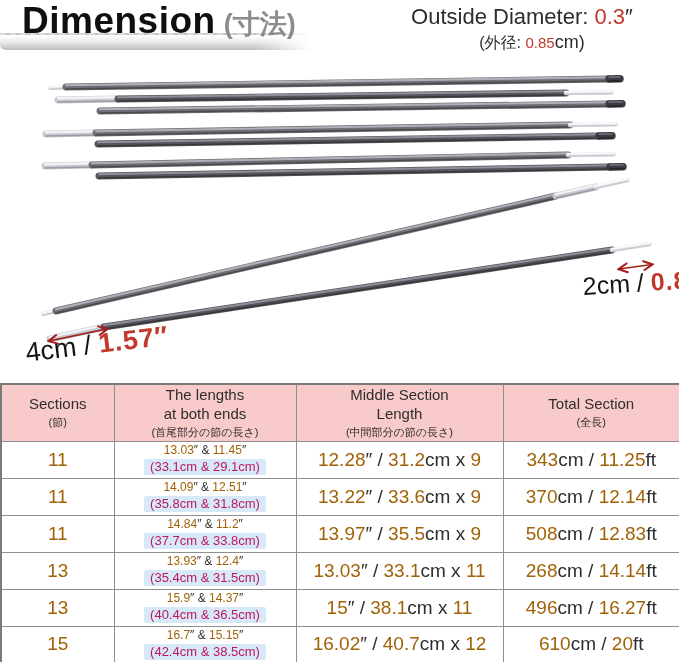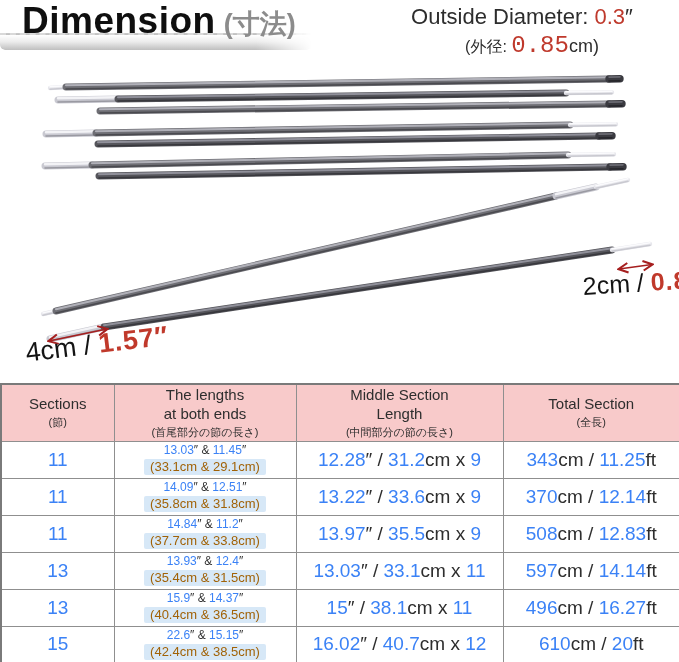--- a/index.html
+++ b/index.html
@@ -25,21 +25,21 @@
   }
   .title-en { font-size:37px; font-weight:800; color:#0f0f0f; letter-spacing:0.5px; }
   .title-jp { font-size:27px; font-weight:700; color:#8c8c8c; margin-left:8px; }
 
   
   .spec { position:absolute; left:383px; top:4px; width:278px; text-align:center; line-height:1.2; }
   .spec-line1 { font-size:22px; color:#2d2d2d; white-space:nowrap; }
   .spec-line2 { font-size:18px; color:#2d2d2d; margin-top:2px; white-space:nowrap; }
   .spec-jp { font-size:16px;margin-left:20px; }
   .red { color:#bf392c; }
-  .spec-cm-val { font-size:24px;font-family:Liberation Mono, monospace; }
+  .spec-cm-val { font-size:15px; }
 
   
   svg.poles { position:absolute; left:0; top:0; width:679px; height:383px; }
 
   .dim-label { position:absolute; white-space:nowrap; line-height:1; }
   .dim-dark { color:#141414; font-weight:500; }
   .dim-red  { color:#c0392b; font-weight:600; letter-spacing:1px; }
   .dim-left  { left:24px;  top:340px; font-size:27px; transform:rotate(-7deg); transform-origin:left top; }
   .dim-right { left:582px; top:274px; font-size:25px; transform:rotate(-3.5deg); transform-origin:left top; }
 
@@ -52,26 +52,26 @@
   .dim-table col.c3{width:207px} .dim-table col.c4{width:177px}
   .dim-table th, .dim-table td {
     border:1px solid #8f8f8f; text-align:center; vertical-align:middle; padding:0;
   }
   .dim-table { border:2px solid #7a7a7a; }
   .dim-table thead tr { height:57px; }
   .dim-table tbody tr { height:37px; }
   .dim-table th { background:#f8caca; font-weight:400; }
   .h-en { font-size:15px; color:#2e2e2e; white-space:pre-line; line-height:1.25; }
   .h-jp { font-size:11px; color:#2e2e2e; margin-top:1px; }
-  .seg-red  { color:#3b82f6; }
+  .seg-red  { color:#a16207; }
   .seg-dark { color:#2e2e2e; }
   .cell-sections { font-size:19px; }
   .ends-line1 { font-size:12px; line-height:1.1; }
   .cm-chip {
-    display:inline-block; font-size:13px; line-height:1.25; color:#a16207;
+    display:inline-block; font-size:13px; line-height:1.25; color:#be185d;
     background:#d7e8f7; padding:0 6px; border-radius:2px; margin-top:1px;
   }
   .cell-mid, .cell-total { font-size:19px; }
 </style>
 </head>
 <body>
 
 <div class="canvas">
 
   <div class="title-ribbon"></div>
@@ -239,35 +239,35 @@
           <td class="cell-mid"><span class="seg-red">13.97</span><span class="seg-dark">″ / </span><span class="seg-red">35.5</span><span class="seg-dark">cm x </span><span class="seg-red">9</span></td>
           <td class="cell-total"><span class="seg-red">508</span><span class="seg-dark">cm / </span><span class="seg-red">12.83</span><span class="seg-dark">ft</span></td>
         </tr>
         <tr>
           <td class="cell-sections"><span class="seg-red">13</span></td>
           <td>
             <div class="ends-line1"><span class="seg-red">13.93</span><span class="seg-dark">″ &amp; </span><span class="seg-red">12.4</span><span class="seg-dark">″</span></div>
             <div><span class="cm-chip">(35.4cm &amp; 31.5cm)</span></div>
           </td>
           <td class="cell-mid"><span class="seg-red">13.03</span><span class="seg-dark">″ / </span><span class="seg-red">33.1</span><span class="seg-dark">cm x </span><span class="seg-red">11</span></td>
-          <td class="cell-total"><span class="seg-red">597</span><span class="seg-dark">cm / </span><span class="seg-red">14.14</span><span class="seg-dark">ft</span></td>
+          <td class="cell-total"><span class="seg-red">268</span><span class="seg-dark">cm / </span><span class="seg-red">14.14</span><span class="seg-dark">ft</span></td>
         </tr>
         <tr>
           <td class="cell-sections"><span class="seg-red">13</span></td>
           <td>
             <div class="ends-line1"><span class="seg-red">15.9</span><span class="seg-dark">″ &amp; </span><span class="seg-red">14.37</span><span class="seg-dark">″</span></div>
             <div><span class="cm-chip">(40.4cm &amp; 36.5cm)</span></div>
           </td>
           <td class="cell-mid"><span class="seg-red">15</span><span class="seg-dark">″ / </span><span class="seg-red">38.1</span><span class="seg-dark">cm x </span><span class="seg-red">11</span></td>
           <td class="cell-total"><span class="seg-red">496</span><span class="seg-dark">cm / </span><span class="seg-red">16.27</span><span class="seg-dark">ft</span></td>
         </tr>
         <tr>
           <td class="cell-sections"><span class="seg-red">15</span></td>
           <td>
-            <div class="ends-line1"><span class="seg-red">22.6</span><span class="seg-dark">″ &amp; </span><span class="seg-red">15.15</span><span class="seg-dark">″</span></div>
+            <div class="ends-line1"><span class="seg-red">16.7</span><span class="seg-dark">″ &amp; </span><span class="seg-red">15.15</span><span class="seg-dark">″</span></div>
             <div><span class="cm-chip">(42.4cm &amp; 38.5cm)</span></div>
           </td>
           <td class="cell-mid"><span class="seg-red">16.02</span><span class="seg-dark">″ / </span><span class="seg-red">40.7</span><span class="seg-dark">cm x </span><span class="seg-red">12</span></td>
           <td class="cell-total"><span class="seg-red">610</span><span class="seg-dark">cm / </span><span class="seg-red">20</span><span class="seg-dark">ft</span></td>
         </tr>
       </tbody>
   </table>
 
 </div>
 

